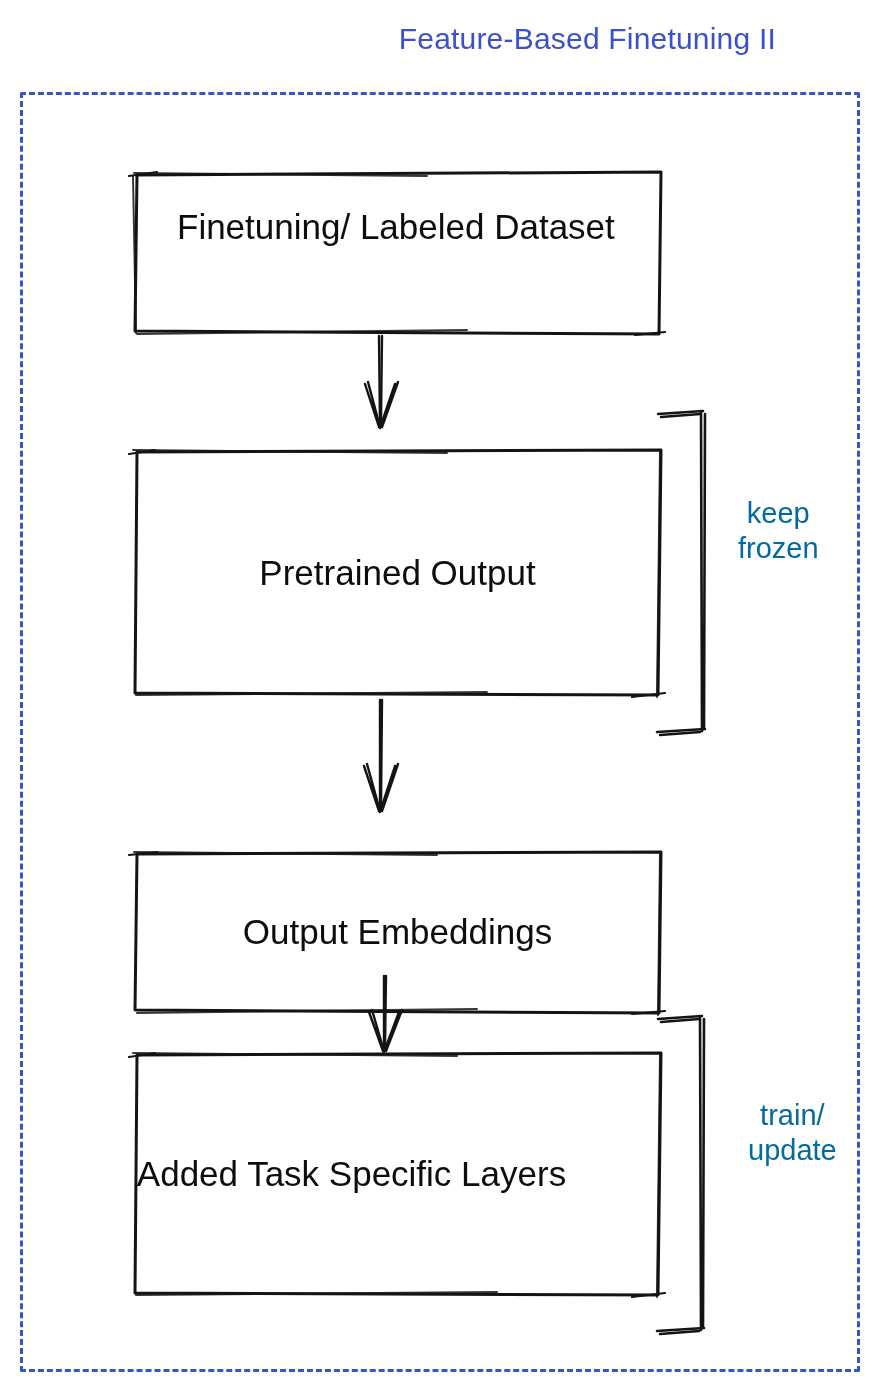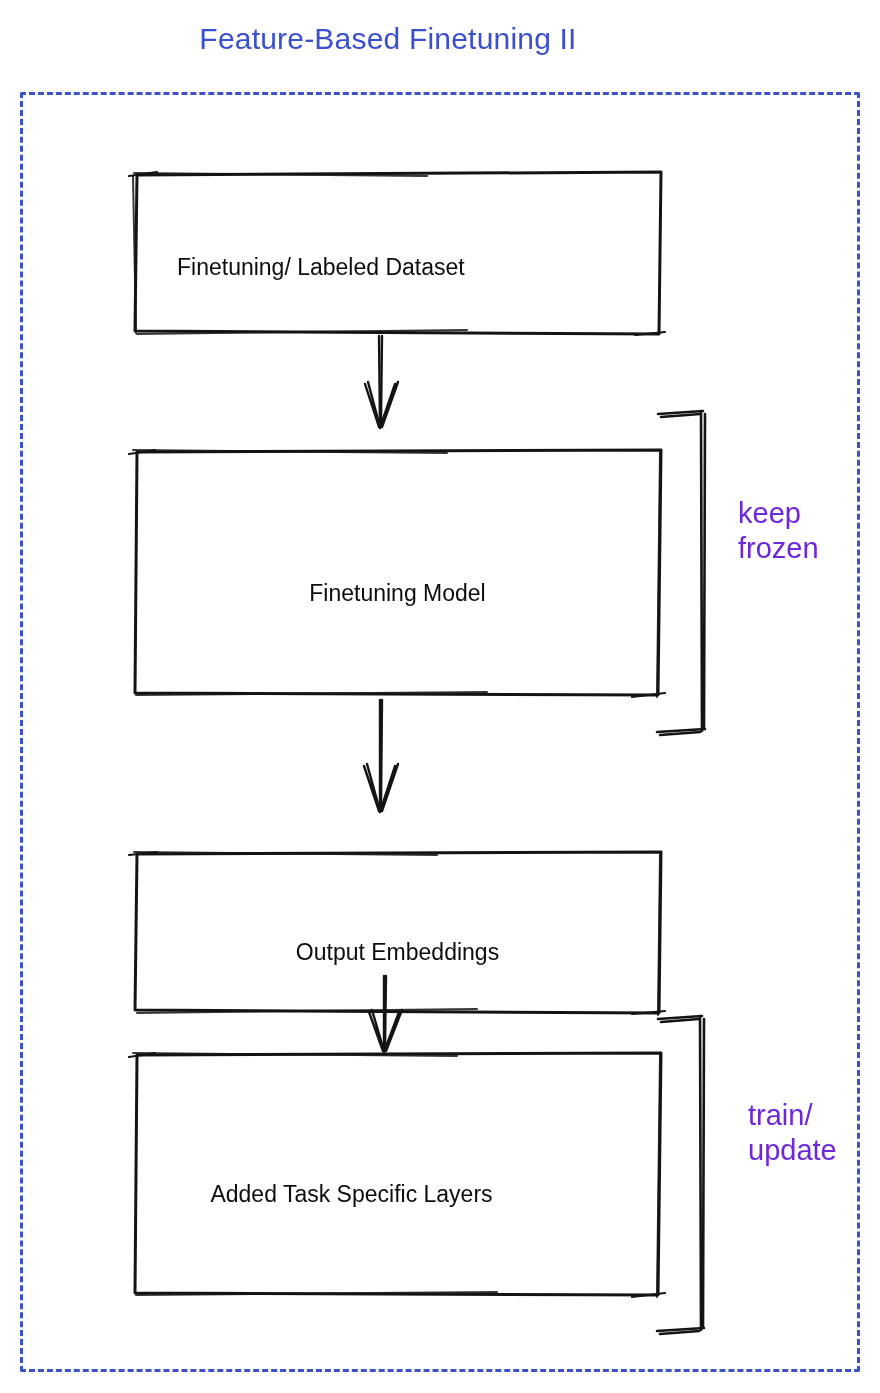--- a/index.html
+++ b/index.html
@@ -1,52 +1,53 @@
 <!DOCTYPE html>
 <html><head>
 <meta charset="utf-8">
 <style>
   html,body{margin:0;padding:0;background:#ffffff;}
   body{width:880px;height:1393px;position:relative;overflow:hidden;
        font-family:"Liberation Sans",sans-serif;}
   .abs{position:absolute;}
 
   .page-title{
-    left:0;top:22px;width:776px;text-align:center;
+    left:0;top:22px;width:776px;text-align:right;
     font-size:30px;color:#3b50ce;letter-spacing:.2px;
   }
 
   .dotted-frame{
     left:20px;top:92px;width:834px;height:1274px;
     border:3px dashed #3c52c9;border-radius:2px;
   }
 
   .box{position:absolute;}
   .box svg.sketch{position:absolute;left:-8px;top:-8px;}
   .box .box-label{
     position:absolute;inset:0;display:flex;align-items:center;justify-content:center;
-    font-size:23px;color:#0d0d0d;line-height:34px;margin-top:40px;
+    font-size:35px;color:#0d0d0d;line-height:34px;
   }
   .box .box-label.top-left{
     align-items:flex-start;justify-content:flex-start;
     padding:38px 0 0 42px;
   }
 
   .sketch path{fill:none;stroke:#141414;stroke-linecap:round;stroke-linejoin:round;}
   .sketch path.fillp{stroke-width:3;}
   .sketch path.dbl{stroke-width:2;opacity:.85;}
   .sketch path.thin{stroke-width:2.2;}
 
   .arrow path,.bracket path{fill:none;stroke:#141414;stroke-linecap:round;}
   .arrow path{stroke-width:2.4;}
   .bracket path{stroke-width:2.6;}
 
   .annotation{
-    position:absolute;font-size:29px;line-height:35px;color:#6d28d9;
+    position:absolute;font-size:29px;line-height:35px;color:#0369a1;
     white-space:pre-line;
+    text-align:center;
   }
 </style>
 </head>
 <body>
 
 <div class="abs page-title">Feature-Based Finetuning II</div>
 
 <div class="abs dotted-frame"></div>
 
 <div class="box" style="left:135px;top:172px;width:525px;height:161px">
@@ -64,21 +65,21 @@
   <path d="M7,50 L21,93 M10,48 L22,93"></path>
   <path d="M37,50 L22,94 M40,48 L24,93"></path>
 </svg>
 
 <div class="box" style="left:135px;top:450px;width:525px;height:245px">
   <svg class="sketch" width="541" height="261" viewBox="0 0 541 261">
     <path class="fillp" d="M10,10 L534,8 L531,253 L8,251 Z" fill="#4c6ef0"></path>
     <path class="dbl" d="M6,8 L320,11 M533,10 L530,255 M9,253 L360,250"></path>
     <path class="thin" d="M2,12 L28,8 M505,255 L538,251"></path>
   </svg>
-  <div class="box-label">Finetuning Model</div>
+  <div class="box-label">Pretrained Output</div>
 </div>
 
 <svg class="abs bracket" style="left:650px;top:405px" width="64" height="335" viewBox="0 0 64 335">
   <path d="M8,9 L53,6"></path>
   <path d="M11,12 L50,9"></path>
   <path d="M51,6 L52,326"></path>
   <path d="M55,9 L54,323"></path>
   <path d="M7,327 L55,324"></path>
   <path d="M10,330 L50,327"></path>
 </svg>

